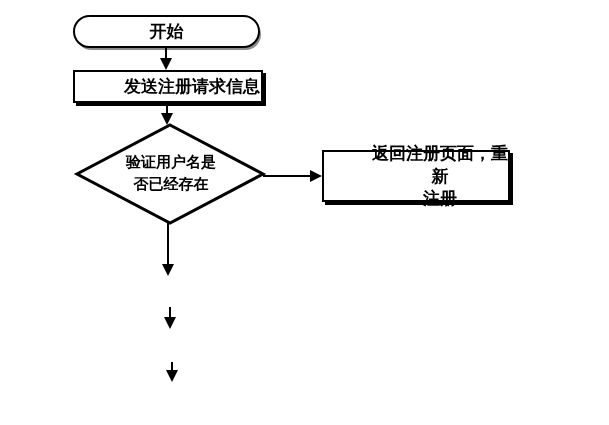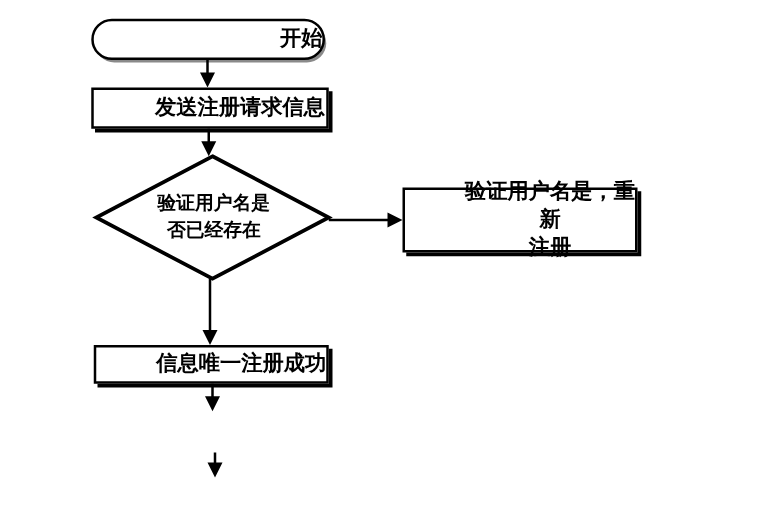--- a/index.html
+++ b/index.html
@@ -27,21 +27,20 @@
   }
   .process {
     border: 2px solid var(--stroke, #000000);
     box-shadow: 3px 3px 0 0 var(--stroke, #000000);
     padding-left: 48px;
   }
   .terminator {
     border: 2px solid var(--stroke, #000000);
     border-radius: 17px;
     box-shadow: 2px 3px 0 -1px #8a8a8a;
-    justify-content: flex-end;
   }
   .diamond-box { position: absolute; }
   .diamond-svg { position: absolute; left: 0; top: 0; }
   .diamond-label {
     position: absolute;
     left: 0; top: 0; right: 0; bottom: 0;
     display: flex;
     align-items: center;
     justify-content: center;
     text-align: center;
@@ -99,30 +98,27 @@
       <polygon points="97,4 190,53 97,102 4,53" fill="#ffffff" stroke="#000000" stroke-width="3"></polygon>
     </svg>
     <div class="diamond-label">验证用户名是
 否已经存在</div>
   </div>
 
   <div class="stem-h" style="left:263px; top:175px; width:49px;"></div>
   <div class="head-right" style="left:310px; top:170px;"></div>
 
   <div class="shape process" style="left:322px; top:150px; width:188px; height:52px;">
-    <span>验证用户名是，重新
+    <span>返回注册页面，重新
 注册</span>
   </div>
 
   <div class="stem-v" style="left:167px; top:223px; height:43px;"></div>
   <div class="head-down" style="left:162px; top:264px;"></div>
 
-  <div class="shape process" style="left:75px; top:276px; width:188px; height:31px;">
-    <span>信息唯一注册成功</span>
-  </div>
 
   <div class="stem-v" style="left:169px; top:307px; height:12px;"></div>
   <div class="head-down" style="left:164px; top:317px;"></div>
 
 
   <div class="stem-v" style="left:171px; top:362px; height:10px;"></div>
   <div class="head-down" style="left:166px; top:370px;"></div>
 
   <div class="shape terminator" style="left:100px; top:382px; width:190px; height:31px; border-radius:16px;margin-top:48px;">
     <span>结束</span>

